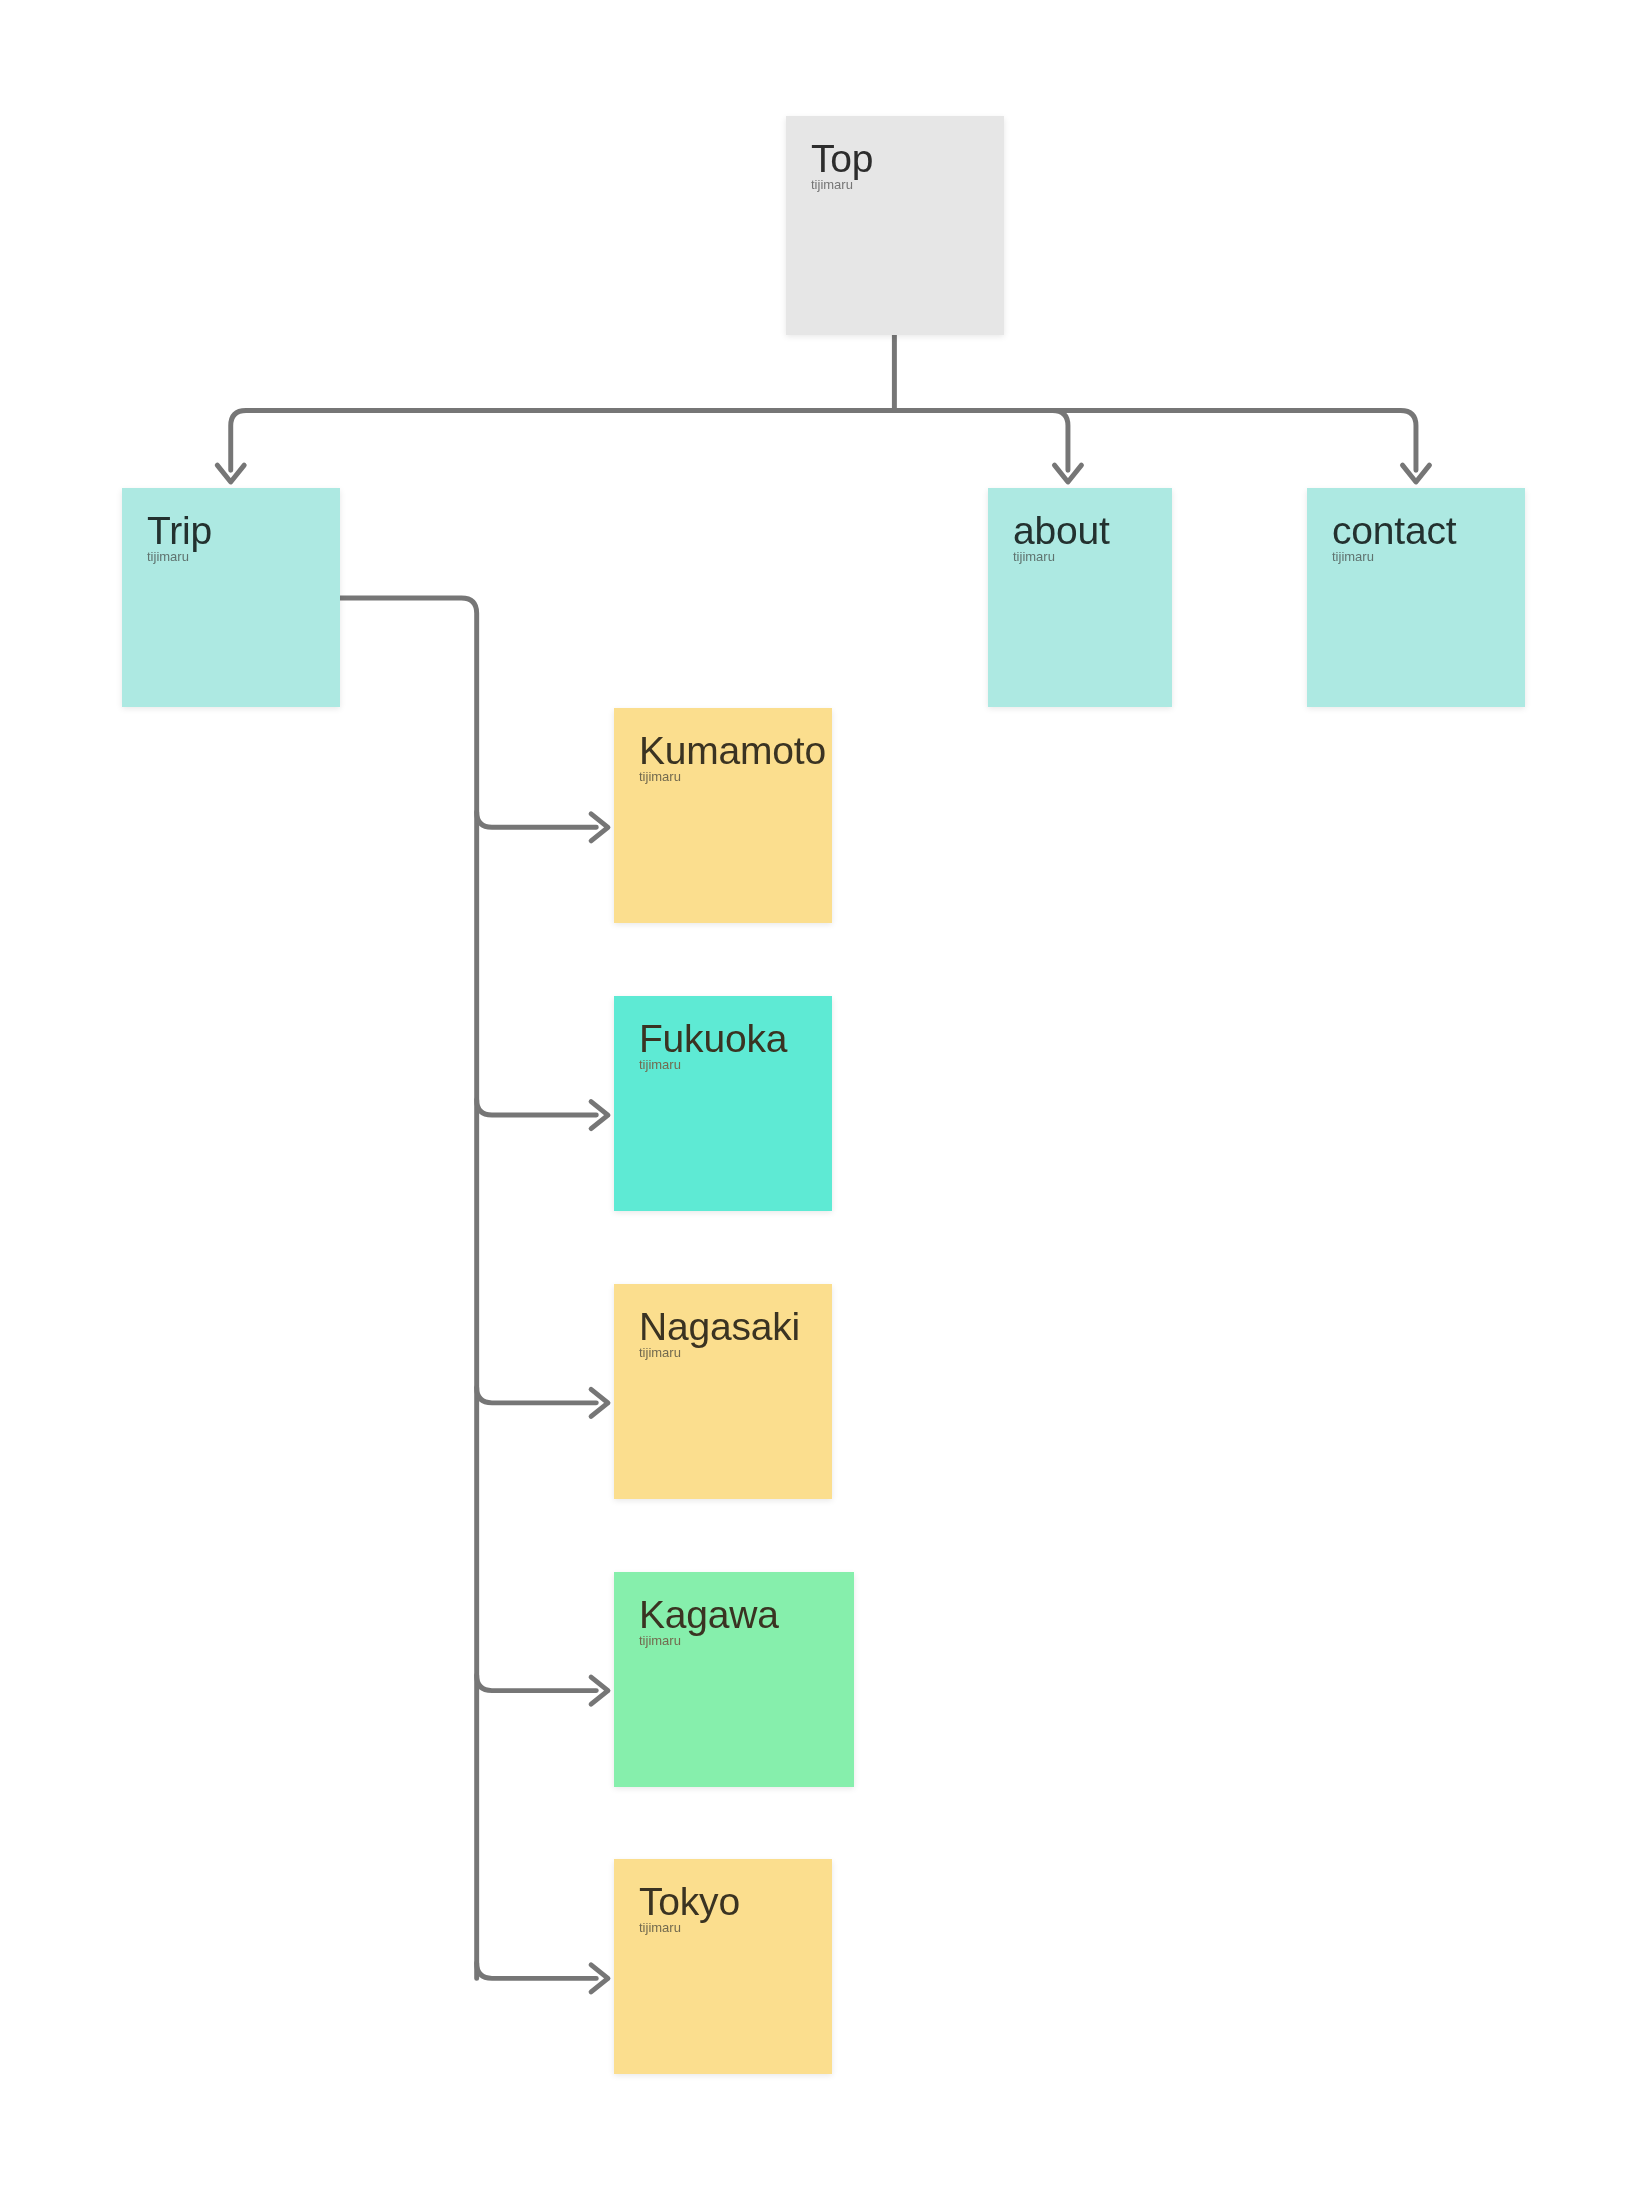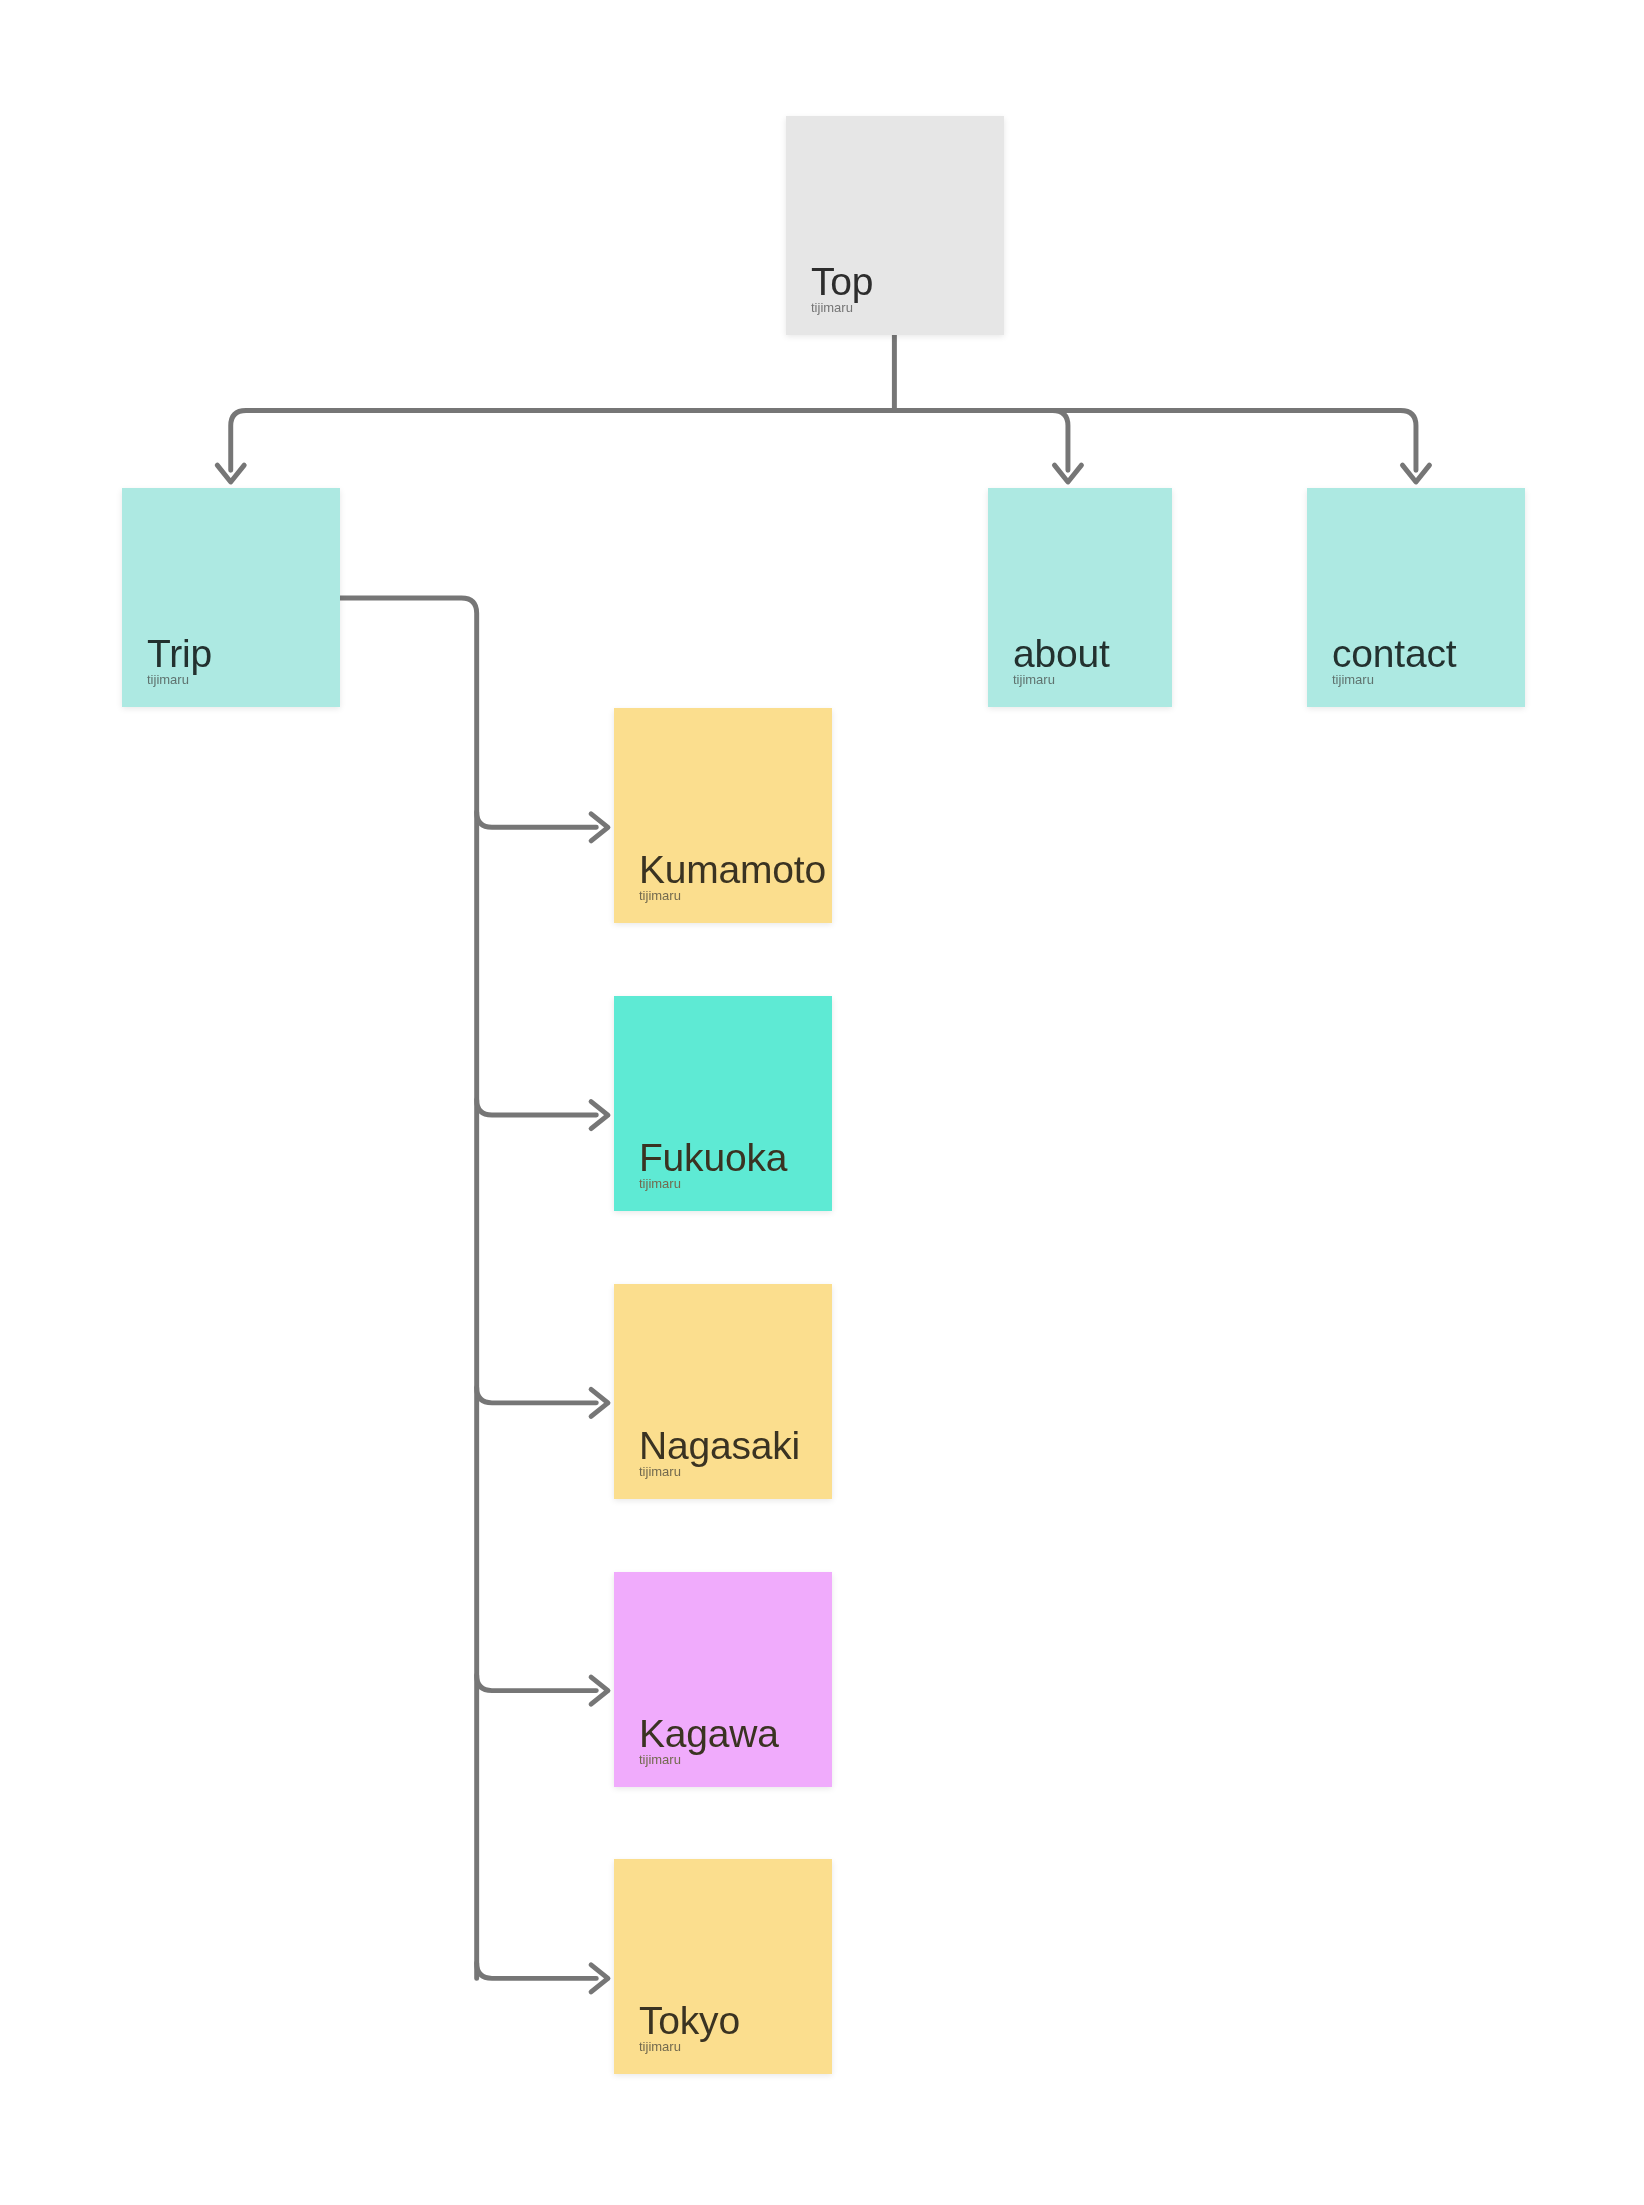--- a/index.html
+++ b/index.html
@@ -25,21 +25,21 @@
     width: 1644px;
     height: 2205px;
     pointer-events: none;
   }
   .node {
     position: absolute;
     box-sizing: border-box;
     padding: 23.4px 25px 20.7px 25px;
     display: flex;
     flex-direction: column;
-    justify-content: flex-end;
+    justify-content: flex-start;
     box-shadow: 0 1.8px 6.3px rgba(0,0,0,0.10);
   }
   .node-title {
     font-size: 39px;
     line-height: 1.0;
     font-weight: 400;
     color: #2b2b28;
     letter-spacing: -0.2px;
     white-space: nowrap;
   }
@@ -105,21 +105,21 @@
         <div class="node-footer">tijimaru</div>
       </div>
       <div class="node leaf" style="left: 614px; top: 996px; width: 218px; height: 215px; background: #5eead4;">
         <div class="node-title">Fukuoka</div>
         <div class="node-footer">tijimaru</div>
       </div>
       <div class="node leaf" style="left: 614px; top: 1284px; width: 218px; height: 215px; background: rgb(251, 222, 142);">
         <div class="node-title">Nagasaki</div>
         <div class="node-footer">tijimaru</div>
       </div>
-      <div class="node leaf" style="left: 614px; top: 1572px; width: 218px; height: 215px; background: #f0abfc;">
+      <div class="node leaf" style="left: 614px; top: 1572px; width: 240px; height: 215px; background: #86efac;">
         <div class="node-title">Kagawa</div>
         <div class="node-footer">tijimaru</div>
       </div>
       <div class="node leaf" style="left: 614px; top: 1859px; width: 218px; height: 215px; background: rgb(251, 222, 142);">
         <div class="node-title">Tokyo</div>
         <div class="node-footer">tijimaru</div>
       </div>
     </div>
 
 </div>

